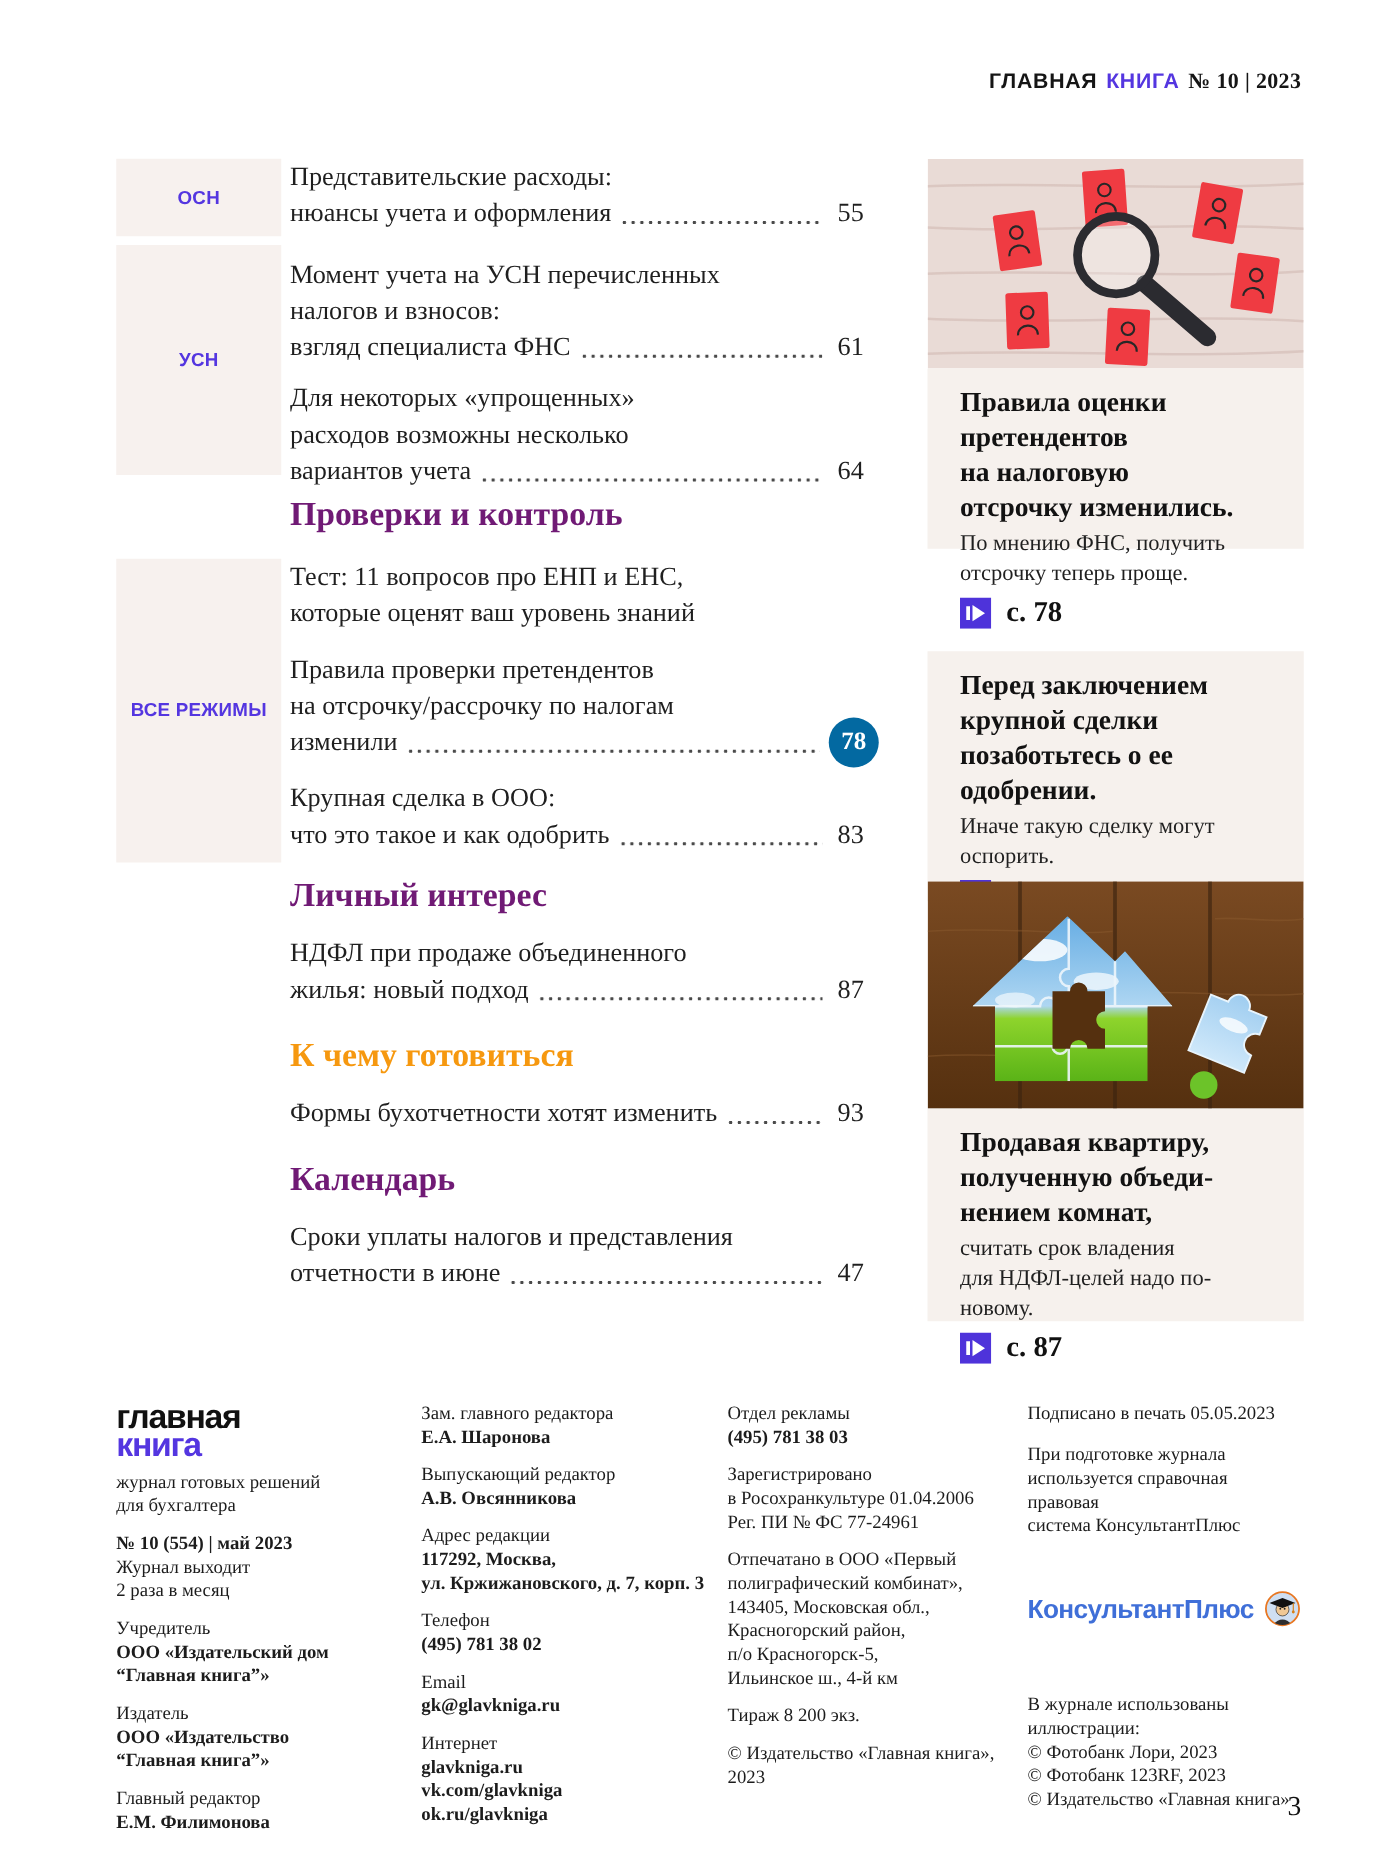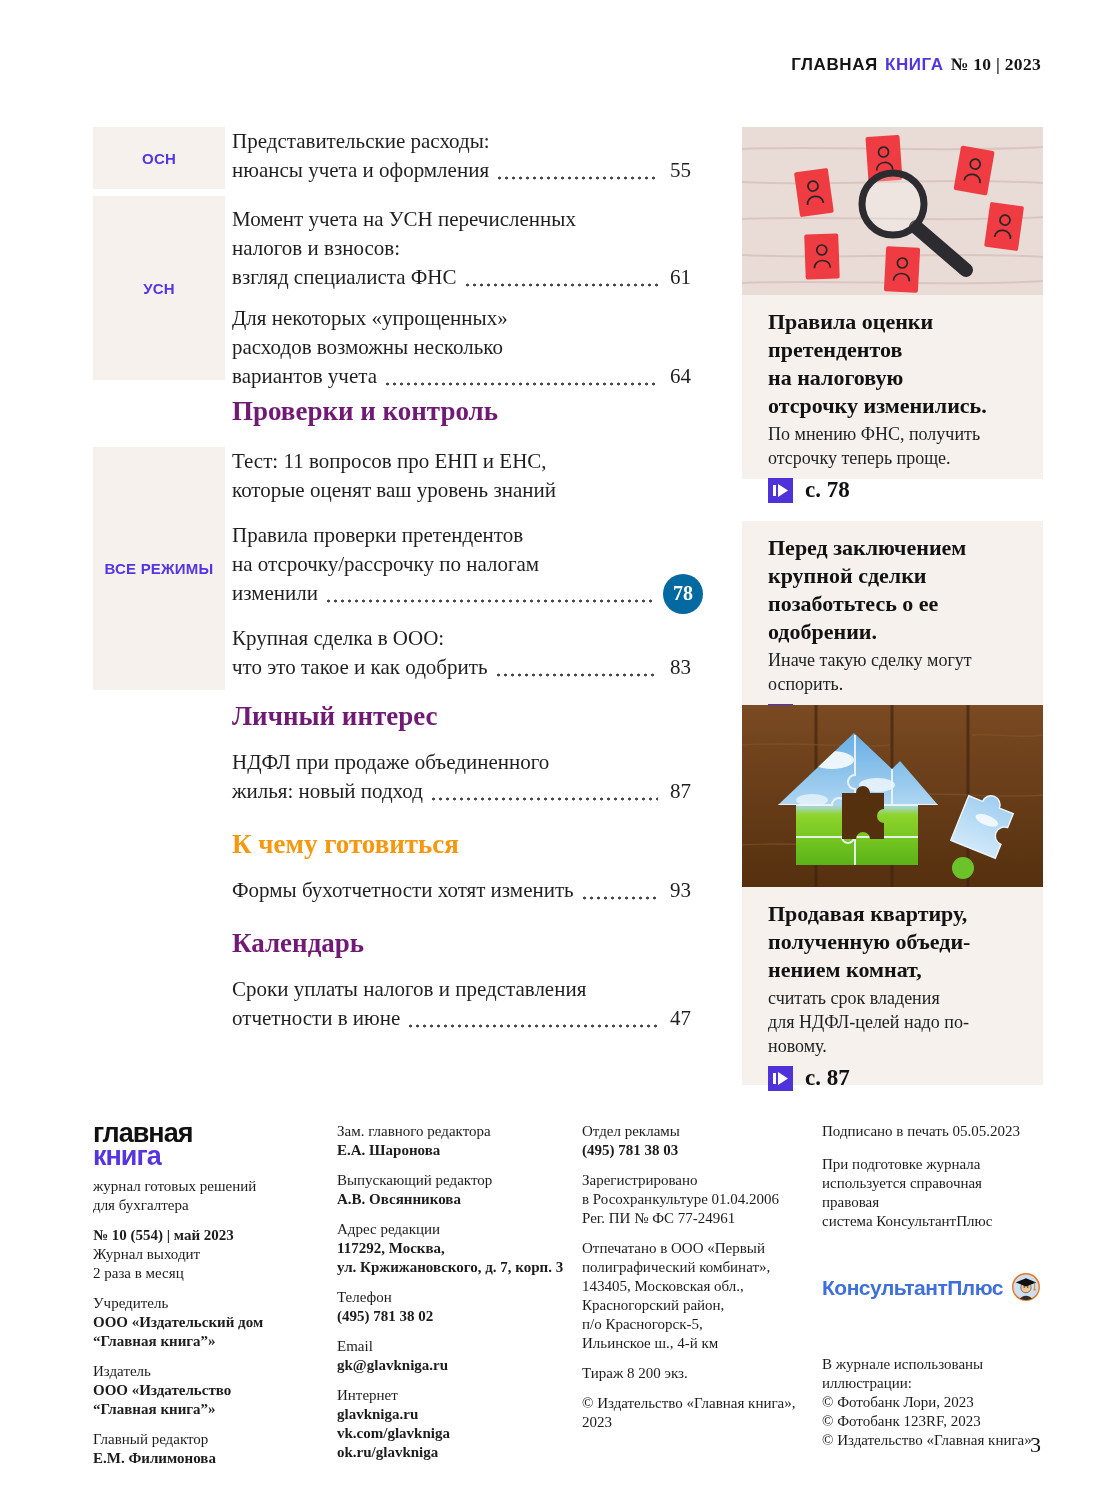--- a/index.html
+++ b/index.html
@@ -36,23 +36,23 @@
   .sec-h.orange{color:#f6980f;}
   .mb20{margin-bottom:20px;} .mb12{margin-bottom:12px;} .mb16{margin-bottom:16px;} .mb0{margin-bottom:0;}
   .h1m{margin:2px 0 18px 0;} .h2m{margin:16px 0 14px 0;} .h3m{margin:20px 0 14px 0;} .h4m{margin:20px 0 14px 0;}
 
   
   .rimg{position:absolute;left:742px;width:301px;overflow:hidden;}
   .rimg svg{display:block;}
   .img1{top:127px;height:168px;}
   .img2{top:705px;height:182px;}
   .teaser{position:absolute;left:742px;width:301px;background:#f6f1ed;box-sizing:border-box;padding:13px 18px 0 26px;}
-  .t1{top:295px;height:184px;}
+  .t1{top:295px;height:144px;}
   .t2{top:498px;height:200px;margin-top:23px;}
-  .t3{top:887px;height:198px;}
+  .t3{top:887px;height:170px;}
   .teaser .ttl{font-weight:bold;font-size:22px;line-height:28px;color:#121212;}
   .teaser .sub{font-size:18px;line-height:24px;color:#1f1f1f;margin-top:2px;}
   .tlink{display:flex;align-items:center;gap:12px;margin-top:7px;}
   .tlink .lbl{font-weight:bold;font-size:23px;color:#111;}
   .tlink svg{display:block;}
 
   
   .mast{position:absolute;left:93px;top:1122px;width:948px;display:grid;
         grid-template-columns:244px 245px 240px 219px;
         font-size:15px;line-height:19px;color:#1c1c1c;}

